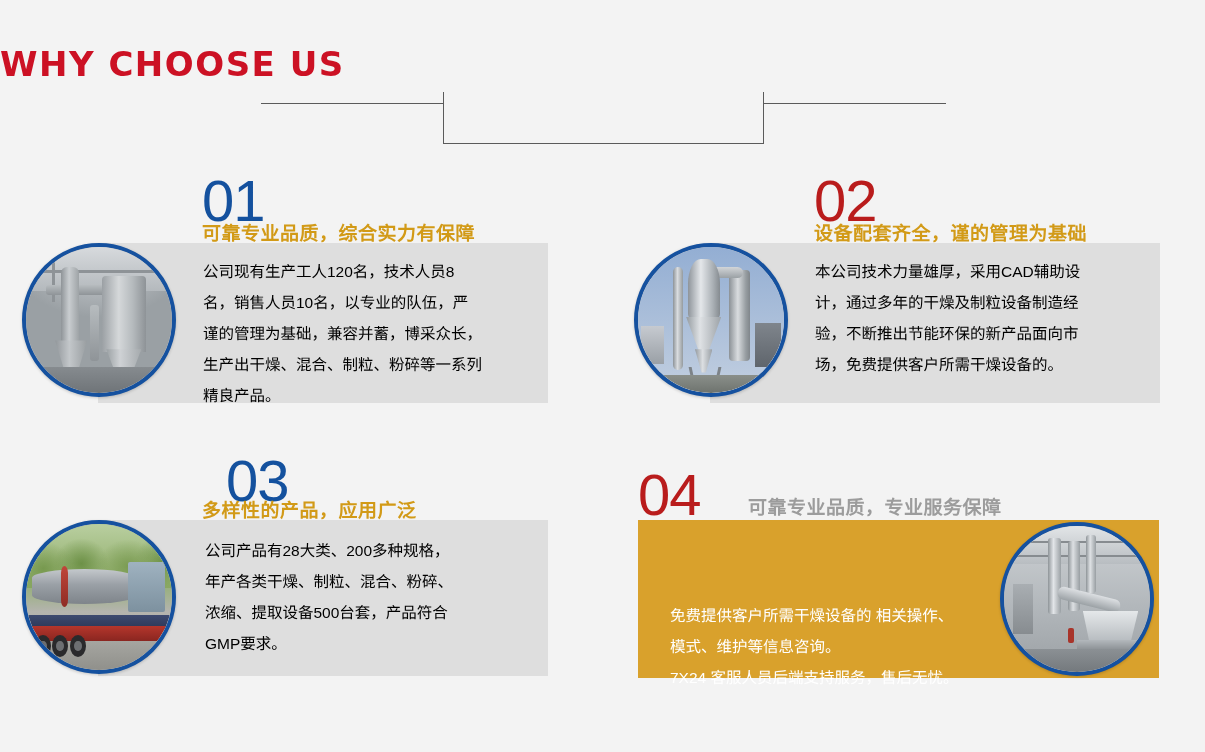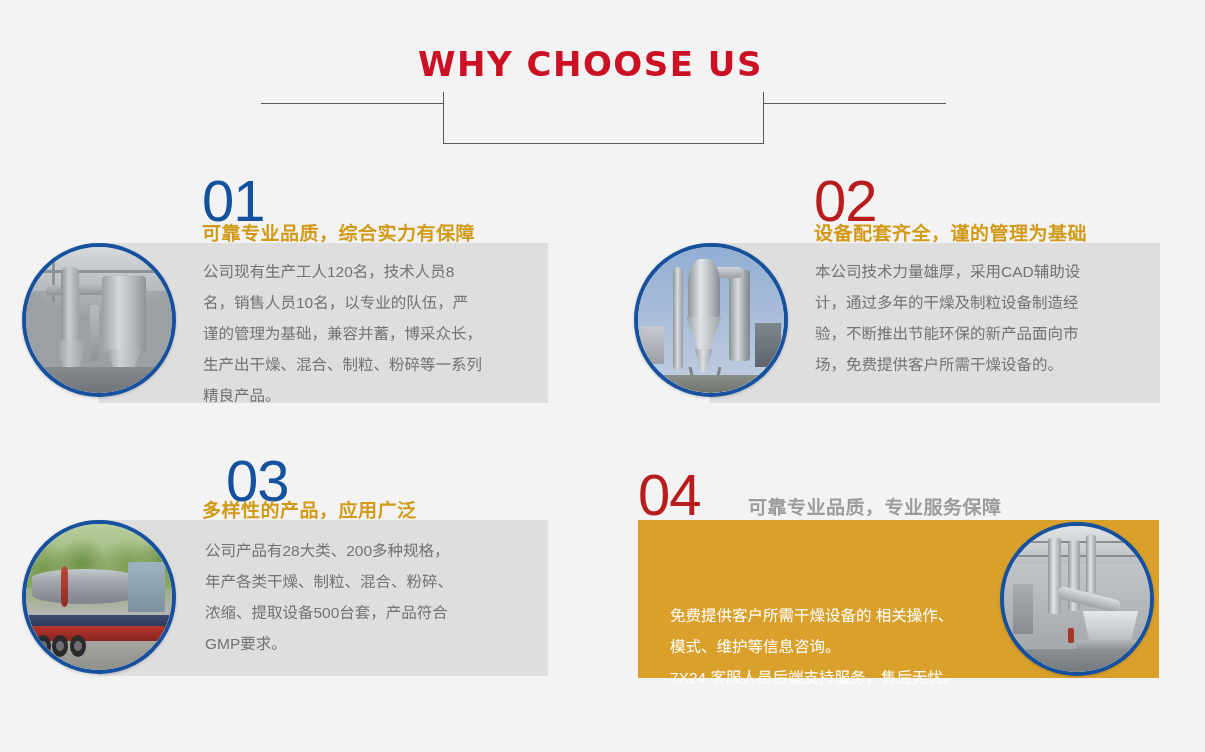--- a/index.html
+++ b/index.html
@@ -9,21 +9,21 @@
     background:#f3f3f3;
     font-family:"Liberation Sans","DejaVu Sans",sans-serif;
     overflow:hidden;
   }
   .page { position:relative; width:1205px; height:752px; }
 
   
   .header { position:absolute; left:0; top:0; width:1205px; height:150px; }
   .header-title {
     position:absolute; left:0; top:44px; width:1181px;
-    text-align:center;
+    text-align:left;
     font-size:34px; font-weight:bold;
     letter-spacing:1.5px;
     color:#cc1124;
     font-family:"DejaVu Sans","Liberation Sans",sans-serif;
     line-height:40px;
     white-space:nowrap;
   }
   .rule-left, .rule-right {
     position:absolute; top:103px; height:1px; background:#5a5a5a;
   }
@@ -73,21 +73,21 @@
   .panel {
     position:absolute;
     background:#dedede;
   }
   .panel-gold { background:#d9a12c; }
 
   .panel-text {
     position:absolute;
     font-size:15.5px;
     line-height:31px;
-    color:#737373;
+    color:#000000;
     white-space:pre-line;
   }
   .panel-text-white { color:#ffffff; }
 
   
   .photo {
     position:absolute;
     border-radius:50%;
     border:4px solid #15519f;
     overflow:hidden;

